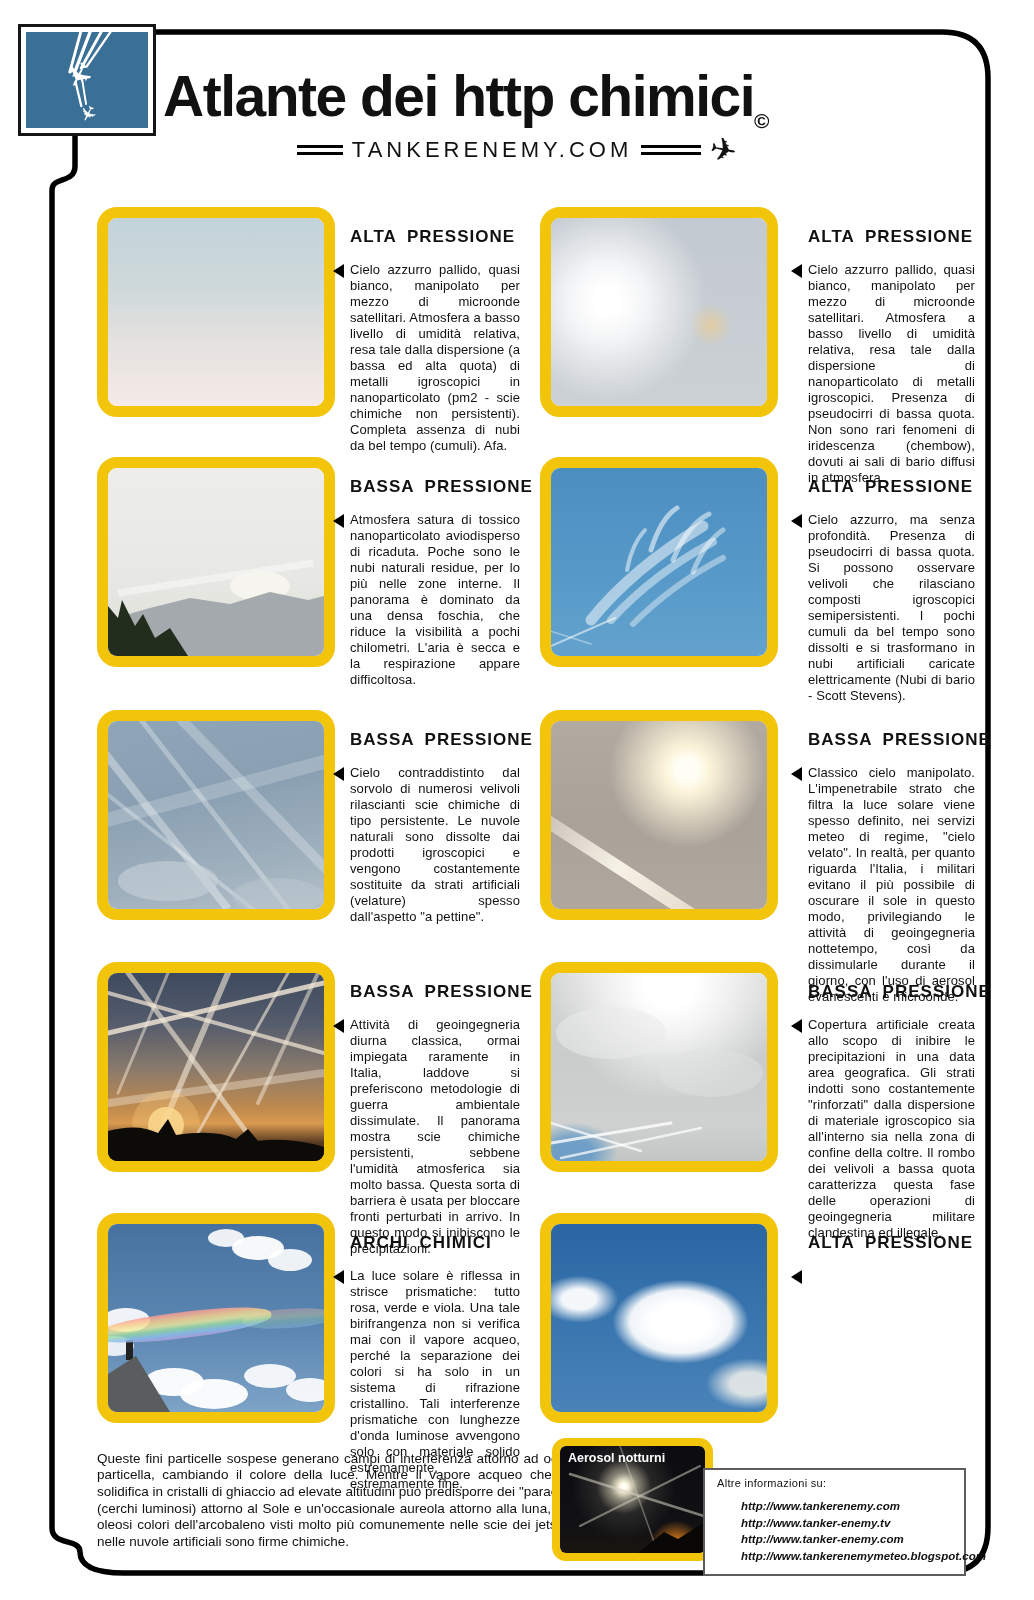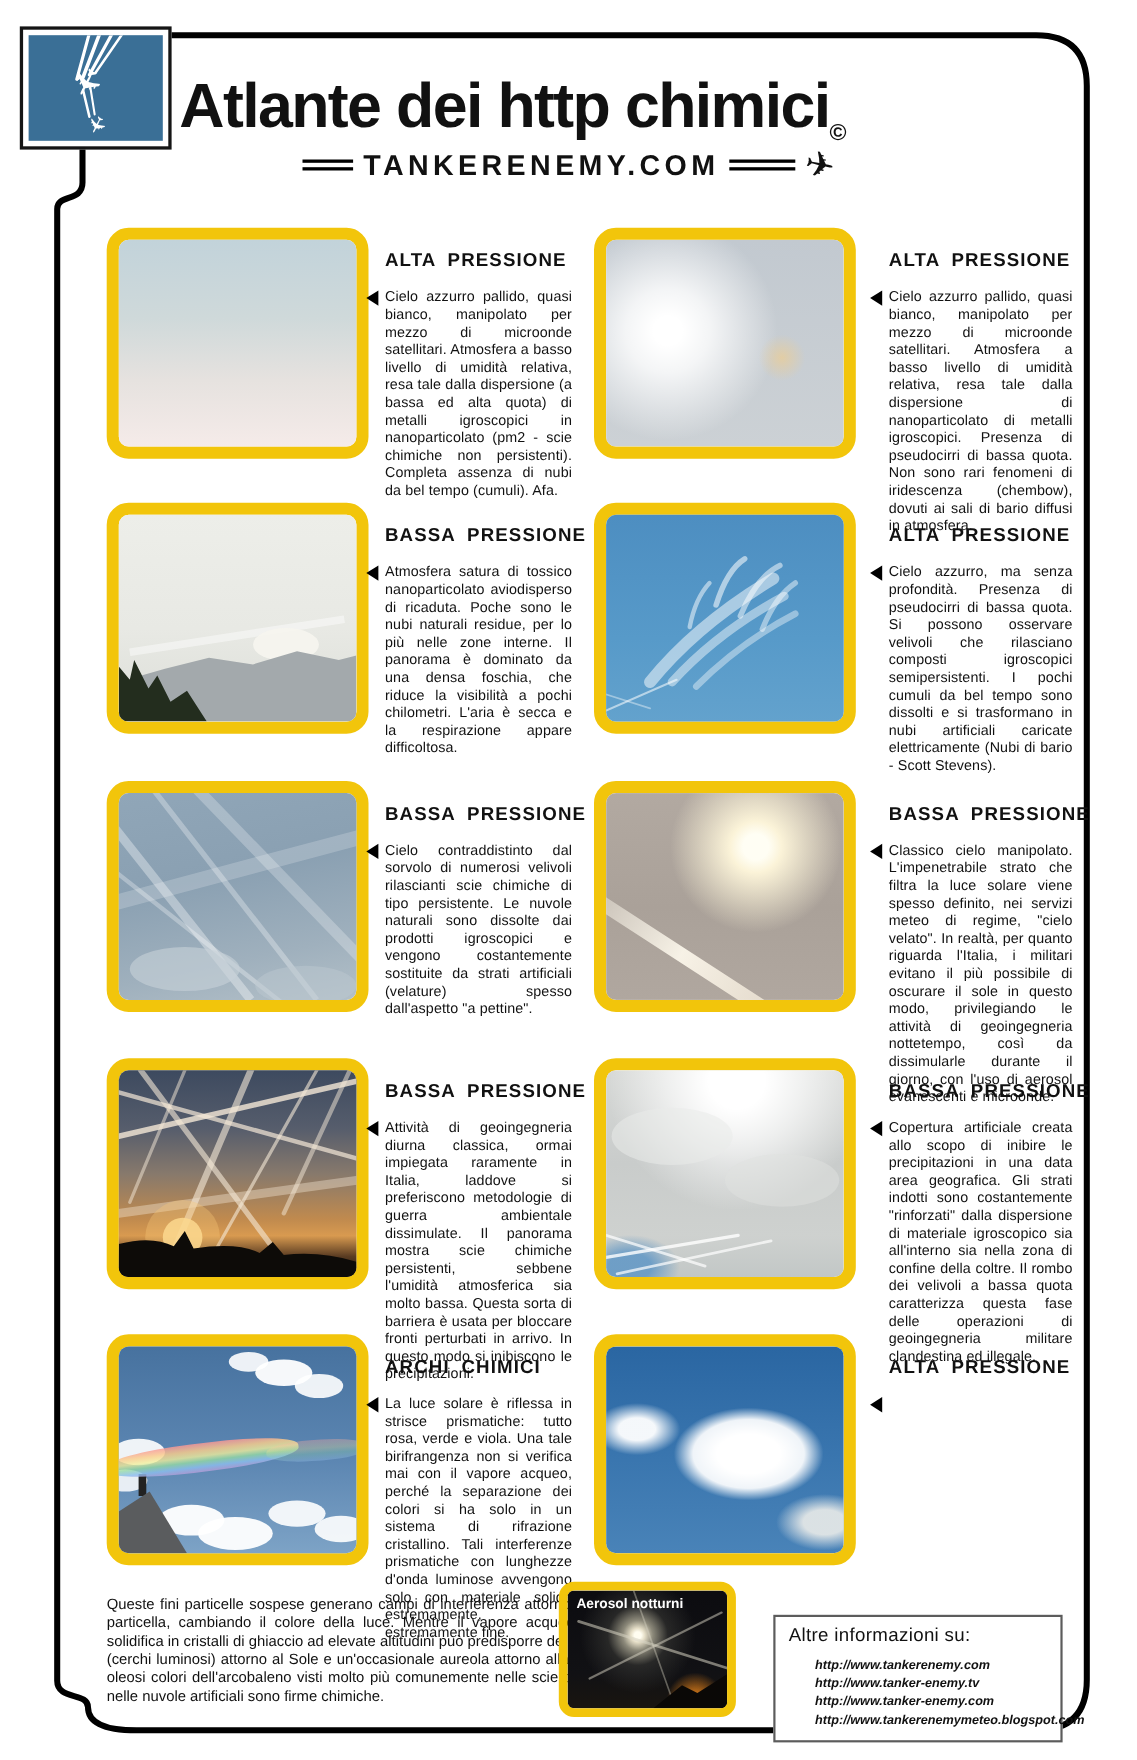--- a/index.html
+++ b/index.html
@@ -15,21 +15,21 @@
   .hdr-title{position:absolute;left:163px;top:30px;font-size:57px;font-weight:bold;
              letter-spacing:-1.5px;line-height:1;z-index:3;white-space:nowrap;}
   .hdr-copy{font-size:21px;font-weight:bold;vertical-align:-12px;letter-spacing:0;}
   .hdr-sub{position:absolute;left:163px;top:96px;font-size:20.5px;font-weight:bold;
            letter-spacing:-0.2px;z-index:3;white-space:nowrap;}
   .banner{position:absolute;left:0;top:134px;width:1034px;display:flex;align-items:center;
           justify-content:center;gap:9px;z-index:3;}
   .dbl{display:flex;flex-direction:column;gap:4px;}
   .dbl span{display:block;height:3px;background:#000;}
   .dbl.l span{width:46px;} .dbl.r span{width:60px;}
-  .site-name{font-size:26px;font-weight:bold;letter-spacing:4px;}
+  .site-name{font-size:22px;font-weight:normal;letter-spacing:4px;}
   .plane{font-size:32px;line-height:1;transform:rotate(12deg);display:inline-block;}
   
   .entry{position:absolute;width:430px;height:250px;z-index:2;}
   .col-l{left:97px;}  .col-r{left:540px;}
   .photo{position:absolute;left:0;top:0;width:216px;height:188px;border:11px solid #f2c50b;
          border-radius:20px;background:#fff;}
   .pic{position:absolute;inset:0;border-radius:9px;overflow:hidden;}
   .ph-svg{position:absolute;left:0;top:0;width:100%;height:100%;}
   .tx{position:absolute;top:20px;width:170px;}
   .col-l .tx{left:253px;} .col-r .tx{left:268px;width:167px;}
@@ -71,30 +71,30 @@
      border-radius:45%;opacity:.45;
      background:linear-gradient(180deg,rgba(248,170,160,.8),rgba(245,230,150,.7) 40%,rgba(150,215,170,.7) 65%,rgba(150,190,235,.8));}
   .pic-9{background:
      radial-gradient(ellipse 45% 32% at 60% 52%,#ffffff 30%,rgba(255,255,255,.92) 52%,rgba(255,255,255,0) 70%),
      radial-gradient(ellipse 26% 18% at 13% 40%,rgba(255,255,255,.95) 30%,rgba(255,255,255,0) 70%),
      radial-gradient(ellipse 30% 20% at 92% 85%,rgba(235,236,233,.9) 30%,rgba(235,236,233,0) 68%),
      linear-gradient(180deg,#2a66a2 0%,#3a76af 55%,#4983b8 100%);}
   
   .foot-par{position:absolute;left:97px;top:1437px;width:472px;font-size:13.5px;line-height:1.24;
             text-align:justify;z-index:2;}
-  .night{position:absolute;left:508px;top:1438px;width:145px;height:107px;border:8px solid #f2c50b;
+  .night{position:absolute;left:552px;top:1438px;width:145px;height:107px;border:8px solid #f2c50b;
          border-radius:14px;z-index:2;}
   .pic-night{position:absolute;inset:0;border-radius:6px;overflow:hidden;background:
      radial-gradient(circle at 44% 38%,#fffdf0 3%,#e6dfc8 6%,#8c897a 13%,rgba(60,60,56,.55) 26%,rgba(20,20,22,0) 50%),
      radial-gradient(circle at 80% 94%,rgba(230,130,25,.95) 3%,rgba(230,130,25,0) 17%),
      linear-gradient(180deg,#0c0c10 0%,#111114 70%,#191510 100%);}
   .night-label{position:absolute;left:8px;top:5px;color:#fff;font-size:12.5px;font-weight:bold;z-index:2;}
   .infobox{position:absolute;left:703px;top:1468px;width:263px;box-sizing:border-box;z-index:2;
            border:2px solid #5c5c5c;background:#fff;padding:7px 10px 9px 12px;}
-  .info-title{font-size:17px;margin:0 0 9px 0;font-weight:normal;letter-spacing:.3px;}
+  .info-title{font-size:11px;margin:0 0 9px 0;font-weight:normal;letter-spacing:.3px;}
   .links{margin-left:24px;font-size:11.5px;font-weight:bold;font-style:italic;line-height:1.45;}
   .links span{display:block;white-space:nowrap;}
 </style>
 </head>
 <body>
 
 <div id="poster">
 
   <svg id="frame-svg" width="1034" height="1600" viewBox="0 0 1034 1600">
     <path d="M 118 32 H 942 Q 988 32 988 78 V 1527 Q 988 1573 942 1573 H 124

